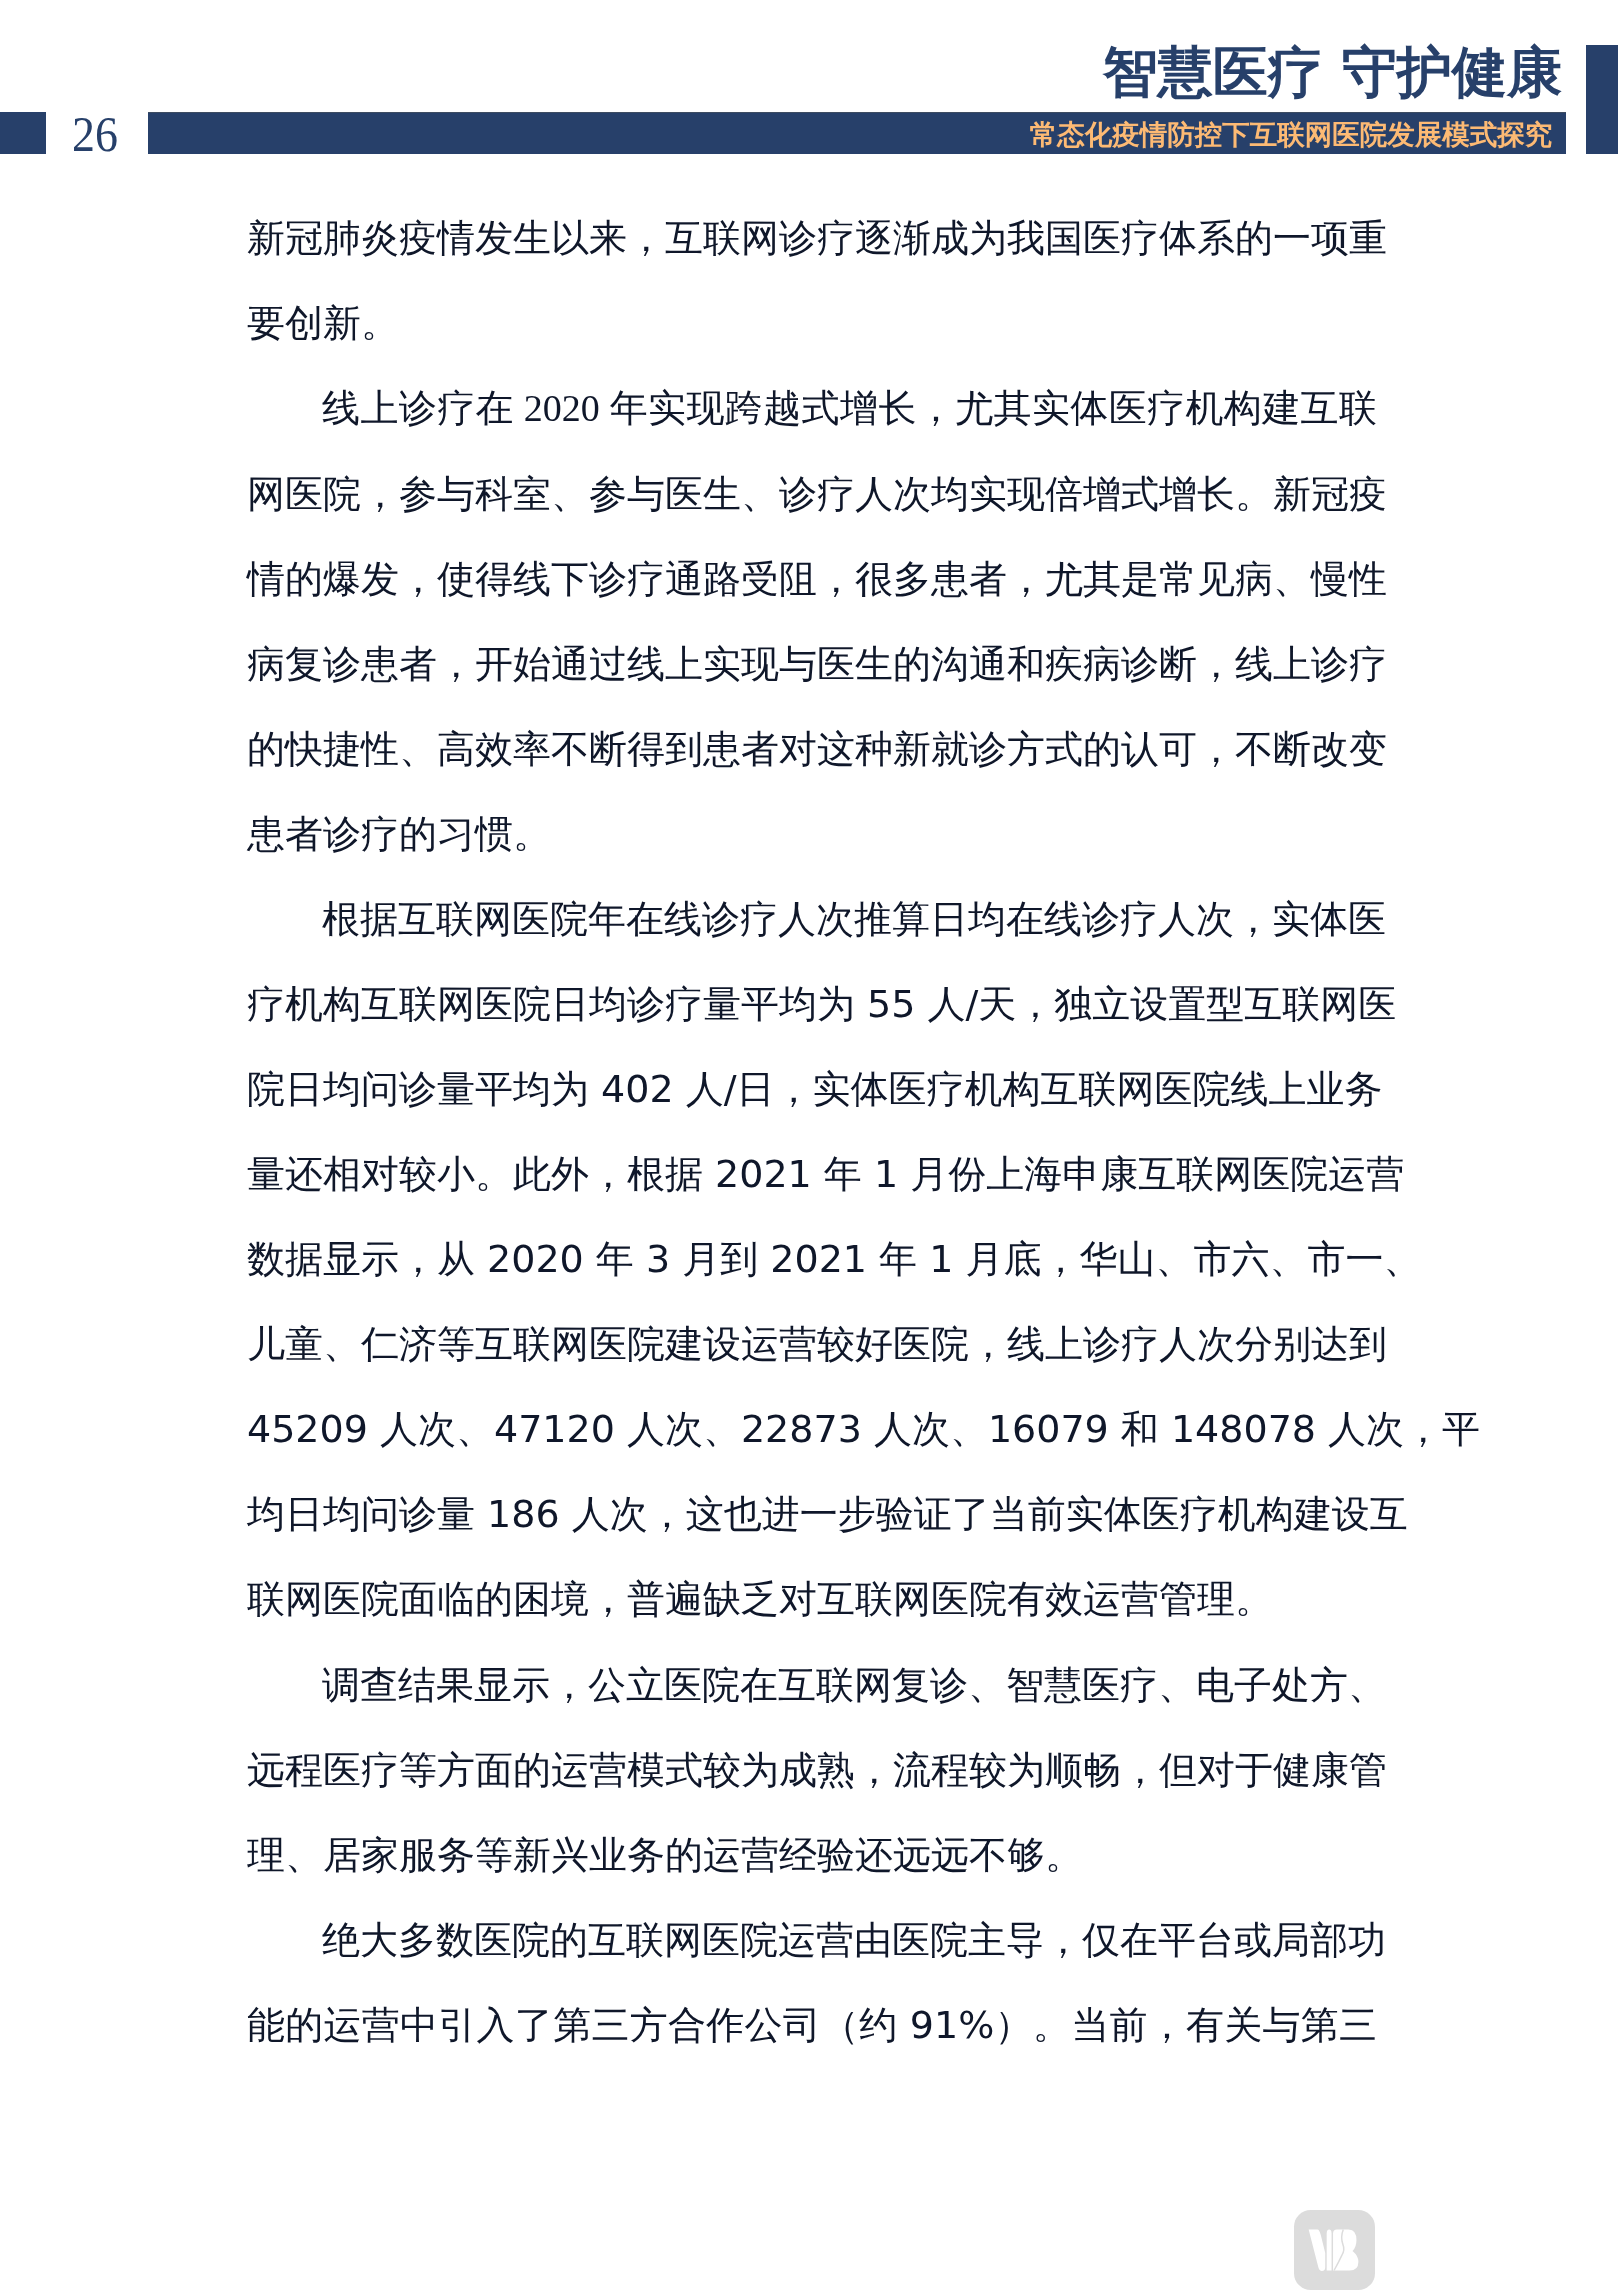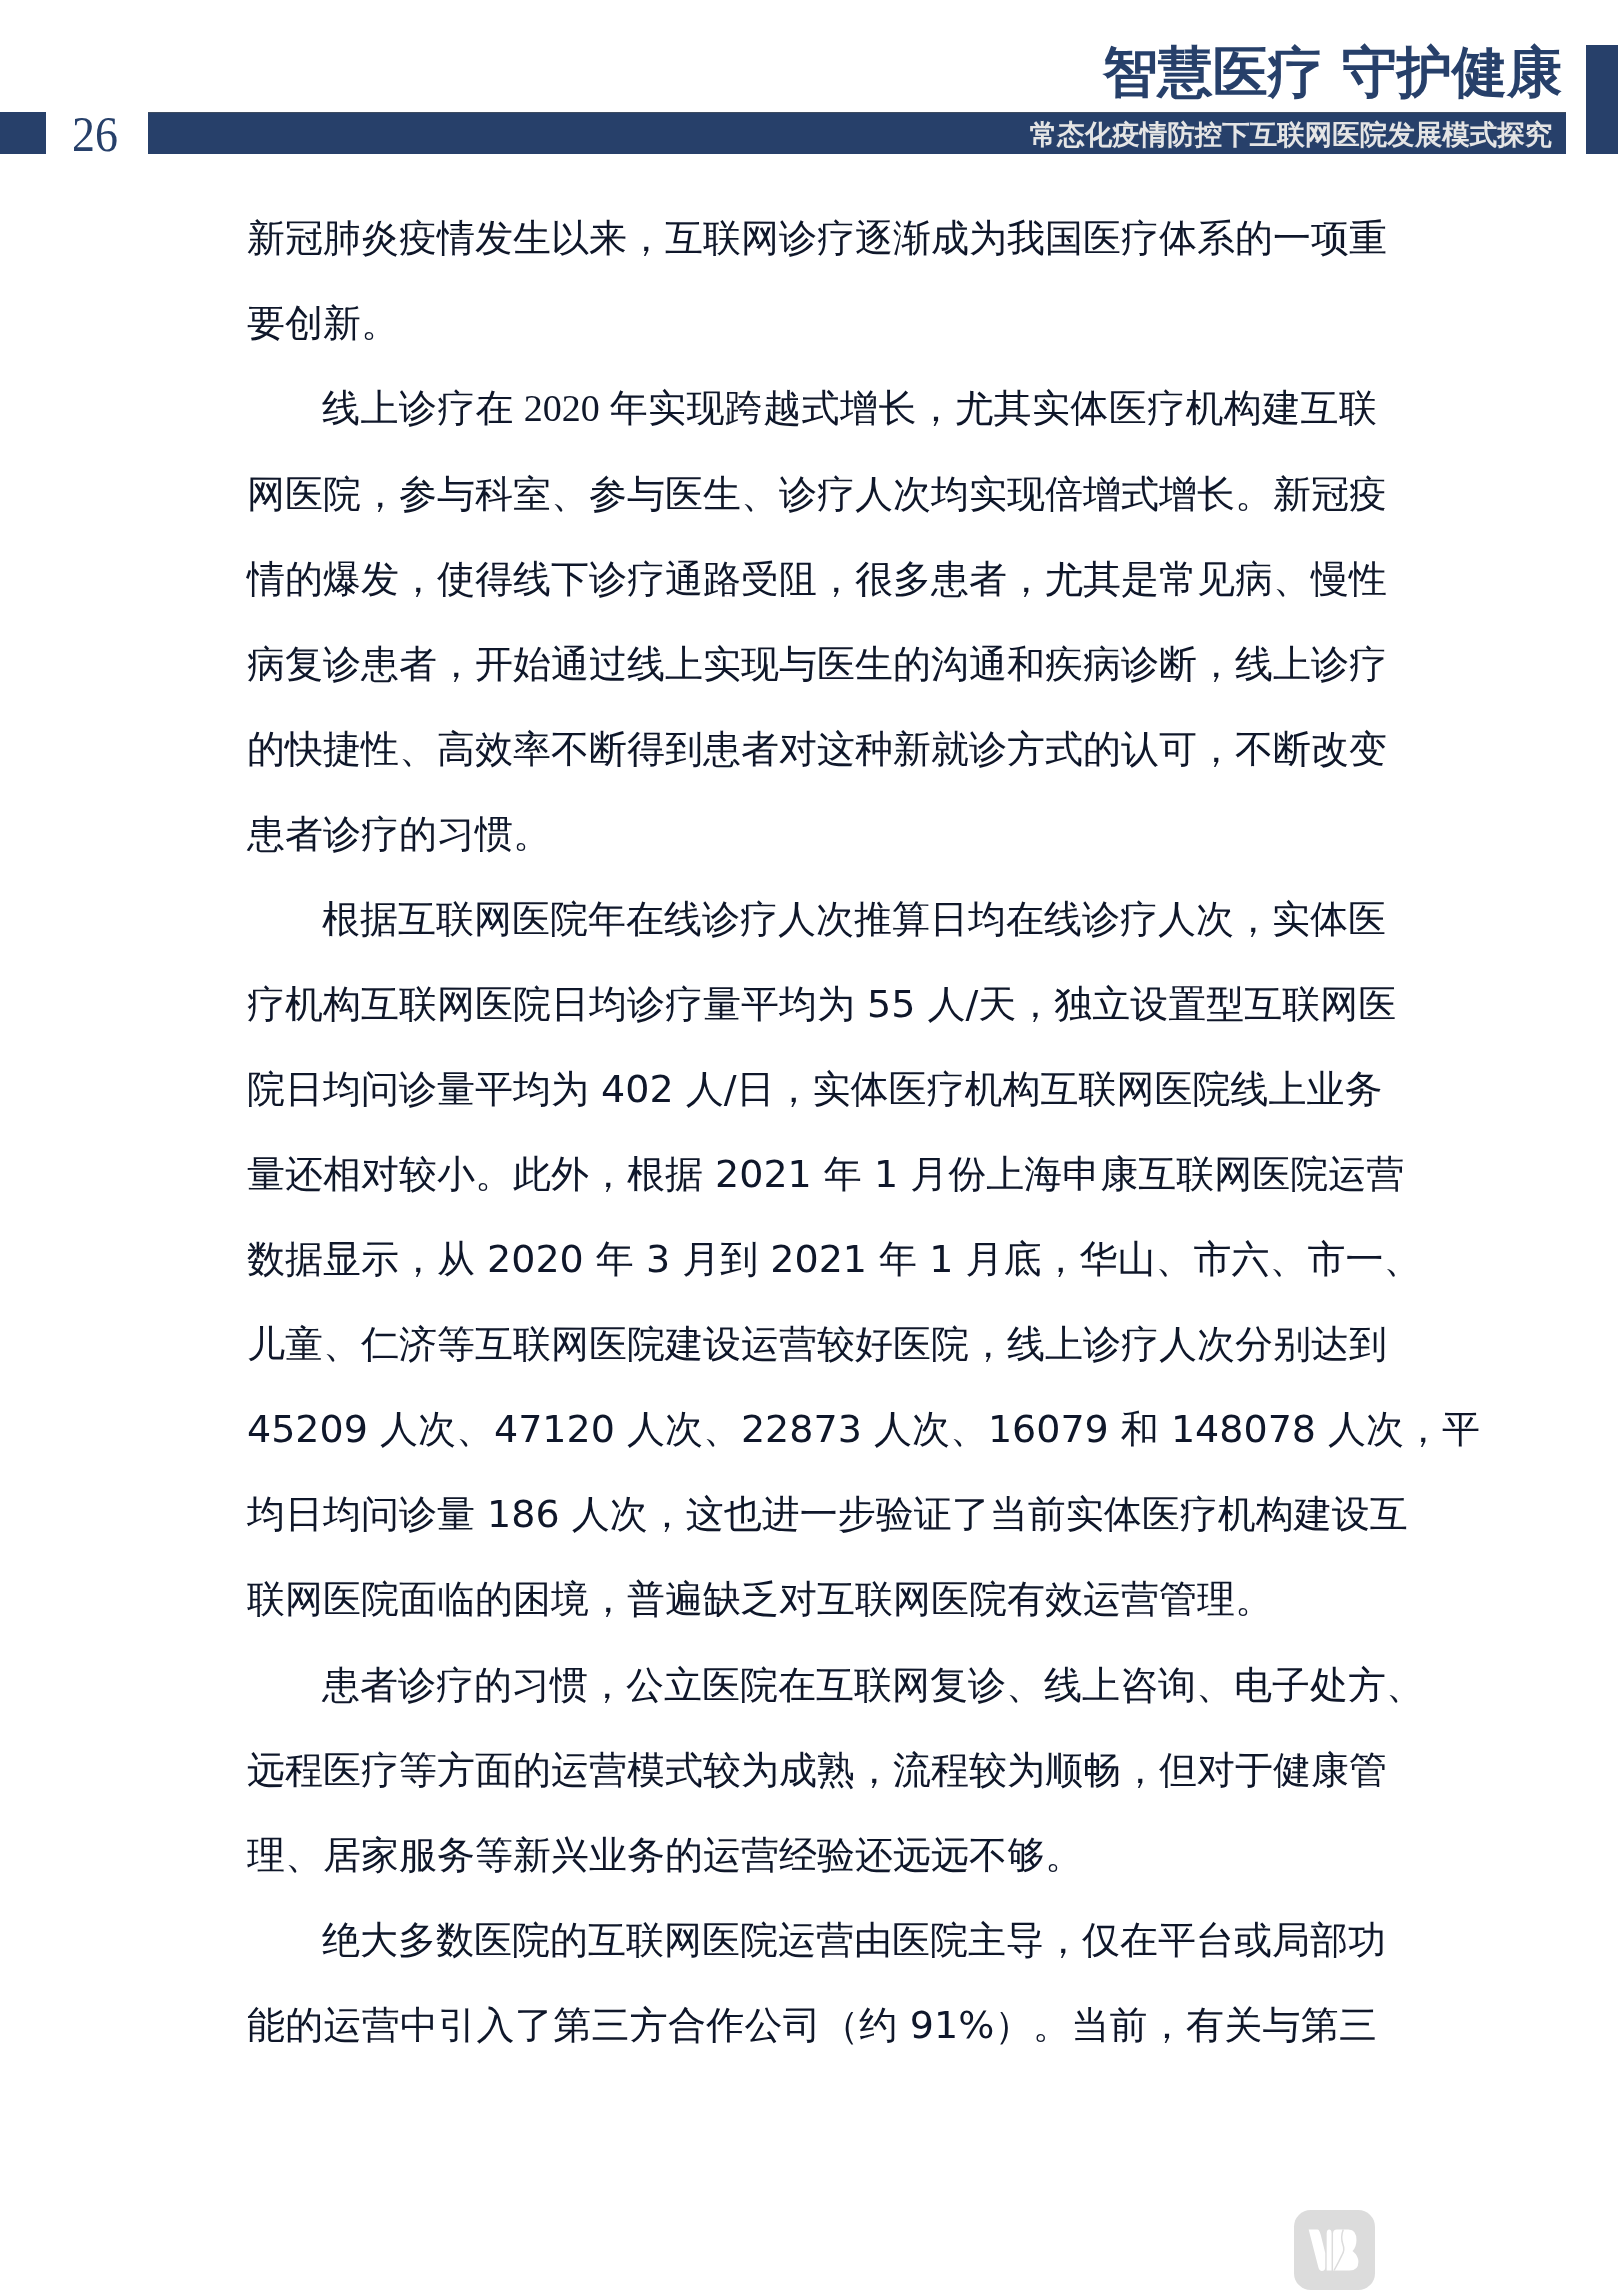--- a/index.html
+++ b/index.html
@@ -38,21 +38,21 @@
       position: absolute; left: 148px; top: 112px; width: 1418px; height: 42px;
       background: #27406a;
       border-top: 1px solid #3d4c62;
       box-sizing: border-box;
     }
     .subtitle {
       position: absolute; right: 13.7px; top: 0; height: 41px;
       font-family: "DejaVu Sans", sans-serif;
       font-weight: 700;
       font-size: 27.5px; line-height: 43px;
-      color: #e5e5e5;
+      color: #fdba74;
       white-space: nowrap;
     }
     .right-bar {
       position: absolute; left: 1586px; top: 45px; width: 32px; height: 109px;
       background: #27406a;
     }
 
     
     .line {
       position: absolute;
@@ -118,21 +118,21 @@
     <div class="line" style="top:1047px">院日均问诊量平均为 402 人/日，实体医疗机构互联网医院线上业务</div>
     <div class="line" style="top:1132px">量还相对较小。此外，根据 2021 年 1 月份上海申康互联网医院运营</div>
     <div class="line" style="top:1217px">数据显示，从 2020 年 3 月到 2021 年 1 月底，华山、市六、市一、</div>
     <div class="line" style="top:1302px">儿童、仁济等互联网医院建设运营较好医院，线上诊疗人次分别达到</div>
     <div class="line" style="top:1387px">45209 人次、47120 人次、22873 人次、16079 和 148078 人次，平</div>
     <div class="line" style="top:1472px">均日均问诊量 186 人次，这也进一步验证了当前实体医疗机构建设互</div>
     <div class="line end" style="top:1557px">联网医院面临的困境，普遍缺乏对互联网医院有效运营管理。</div>
   </div>
 
   <div class="para">
-    <div class="line indent" style="top:1643px">患者诊疗的习惯，公立医院在互联网复诊、线上咨询、电子处方、</div>
+    <div class="line indent" style="top:1643px">调查结果显示，公立医院在互联网复诊、智慧医疗、电子处方、</div>
     <div class="line" style="top:1728px">远程医疗等方面的运营模式较为成熟，流程较为顺畅，但对于健康管</div>
     <div class="line end" style="top:1813px">理、居家服务等新兴业务的运营经验还远远不够。</div>
   </div>
 
   <div class="para">
     <div class="line indent" style="top:1898px">绝大多数医院的互联网医院运营由医院主导，仅在平台或局部功</div>
     <div class="line" style="top:1983px">能的运营中引入了第三方合作公司（约 91%）。当前，有关与第三</div>
   </div>
 
   <div class="wm-logo">

